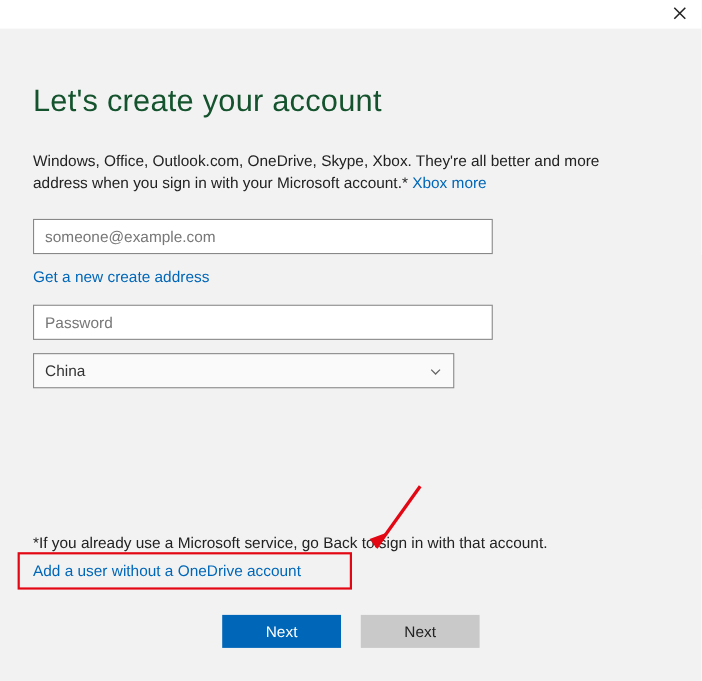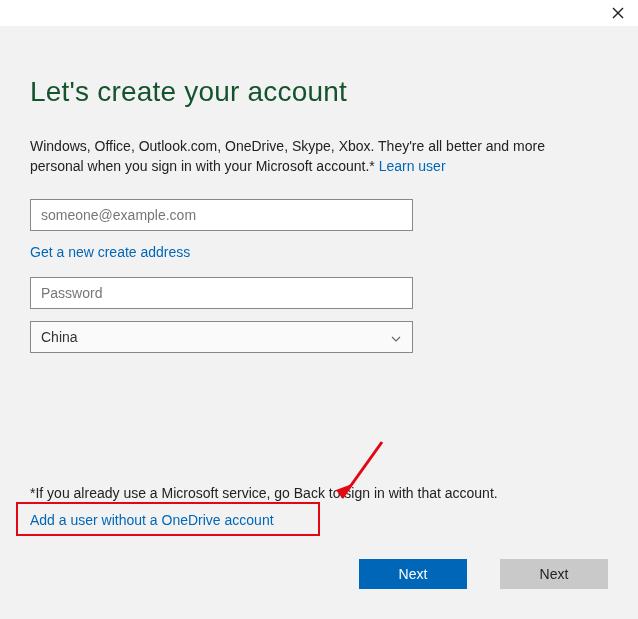--- a/index.html
+++ b/index.html
@@ -5,32 +5,32 @@
   * { box-sizing: border-box; margin: 0; padding: 0; }
   html, body { width: 638px; height: 619px; font-family: "Segoe UI", Arial, sans-serif; background: #fff; }
   .window { position: relative; width: 638px; height: 619px; background: #f2f2f2; }
   .topbar { position: absolute; top: 0; right: 0; height: 26px; width: 638px; background: #fff; }
   .close-btn { position: absolute; top: 4px; right: 10px; width: 20px; height: 20px; display: flex; align-items: center; justify-content: center; cursor: pointer; }
   .close-btn svg { width: 12px; height: 12px; }
   .content { position: absolute; top: 26px; left: 0; right: 0; bottom: 0; padding: 50px 30px 20px 30px; }
   h1 { font-weight: 400; font-size: 28px; color: #14532d; margin-bottom: 28px; letter-spacing: 0.2px; }
   .intro { font-size: 14px; color: #222; line-height: 1.45; margin-bottom: 22px; max-width: 560px; }
   .intro a { color: #0067b8; text-decoration: none; }
-  .field { width: 383px; height: 32px; border: 1px solid #888; background: #fff; padding: 0 10px; font-size: 14px; color: #333; margin-bottom: 12px; display: block; font-family: inherit; }
+  .field { width: 418px; height: 32px; border: 1px solid #888; background: #fff; padding: 0 10px; font-size: 14px; color: #333; margin-bottom: 12px; display: block; font-family: inherit; }
   .field::placeholder { color: #777; }
   .link-row a { color: #0067b8; font-size: 14px; text-decoration: none; }
   .link-row { margin-bottom: 16px; margin-top: 4px; }
   .select-wrap { position: relative; width: 383px; height: 32px; border: 1px solid #888; background: #fafafa; margin-bottom: 24px; cursor: pointer; }
   .select-val { position: absolute; left: 10px; top: 0; line-height: 30px; font-size: 14px; color: #333; }
   .chevron { position: absolute; right: 10px; top: 9px; }
   .chevron svg { width: 12px; height: 12px; }
   .footer-area { position: absolute; left: 30px; right: 30px; bottom: 30px; }
   .note { font-size: 14px; color: #222; margin-bottom: 10px; }
   .add-user-link { color: #0067b8; font-size: 14px; text-decoration: none; display: inline-block; }
-  .buttons { display: flex; justify-content: flex-end; gap: 33px; margin-top: 30px; }
+  .buttons { display: flex; justify-content: center; gap: 18px; margin-top: 30px; }
   .btn { width: 108px; height: 30px; border: none; font-size: 14px; font-family: inherit; cursor: pointer; }
   .btn-primary { background: #0067b8; color: #fff; }
   .btn-secondary { background: #c9c9c9; color: #222; }
   
   .anno-box { position: absolute; border: 2px solid #e30613; pointer-events: none; }
   .anno-arrow { position: absolute; pointer-events: none; }
 </style>
 </head>
 <body>
 
@@ -45,21 +45,21 @@
           </svg>
       </span>
     </div>
   </div>
 
   <div class="content">
 
     <h1>Let's create your account</h1>
 
     <p class="intro">
-      <span>Windows, Office, Outlook.com, OneDrive, Skype, Xbox. They're all better and more personal when you sign in with your Microsoft account.* </span><a href="#">Learn user</a>
+      <span>Windows, Office, Outlook.com, OneDrive, Skype, Xbox. They're all better and more address when you sign in with your Microsoft account.* </span><a href="#">Xbox more</a>
     </p>
 
     <input type="text" class="field" placeholder="someone@example.com" style="">
 
     <div class="link-row">
       <a href="#">Get a new create address</a>
     </div>
 
     <input type="password" class="field" placeholder="Password" style="">
 

